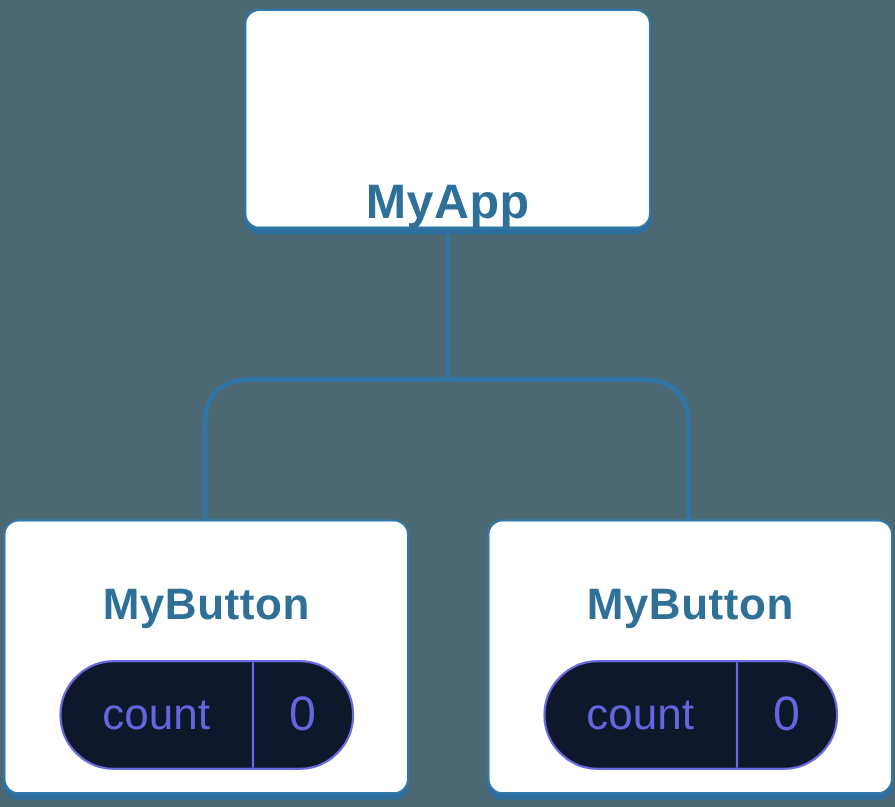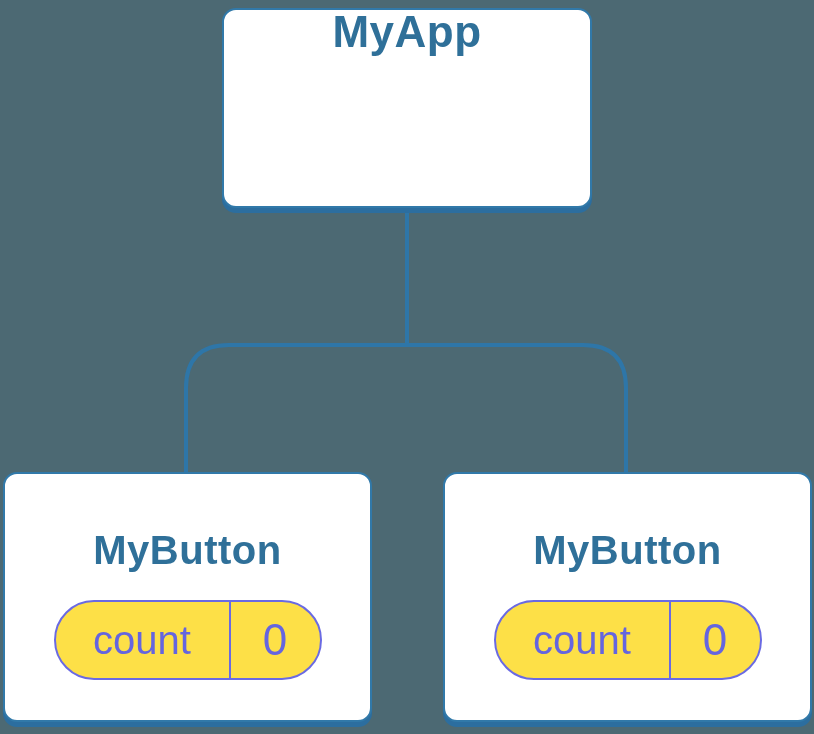--- a/index.html
+++ b/index.html
@@ -39,21 +39,21 @@
     box-sizing: border-box;
     display: flex;
     flex-direction: column;
     align-items: center;
   }
   .card-root {
     left: 222px;
     top: 8px;
     width: 370px;
     height: 200px;
-    justify-content: flex-start;
+    justify-content: flex-end;
   }
   .card-child-left {
     left: 3px;
     top: 472px;
     width: 369px;
     height: 250px;
   }
   .card-child-right {
     left: 443px;
     top: 472px;
@@ -68,28 +68,28 @@
     line-height: 1;
   }
   .card-child-left .node-label,
   .card-child-right .node-label {
     font-size: 40px;
     margin-top: 56px;
   }
   .state-pill {
     margin-top: 30px;
     width: 268px;
-    height: 80px;
+    height: 100px;
     border: 2px solid #6A6AE3;
     border-radius: 52px;
     box-sizing: border-box;
     display: flex;
     align-items: stretch;
     overflow: hidden;
-    background: #fde047;
+    background: #0f172a;
   }
   .state-name-cell {
     width: 173px;
     border-right: 2px solid #6A6AE3;
     display: flex;
     align-items: center;
     justify-content: center;
   }
   .state-value-cell {
     flex: 1;

